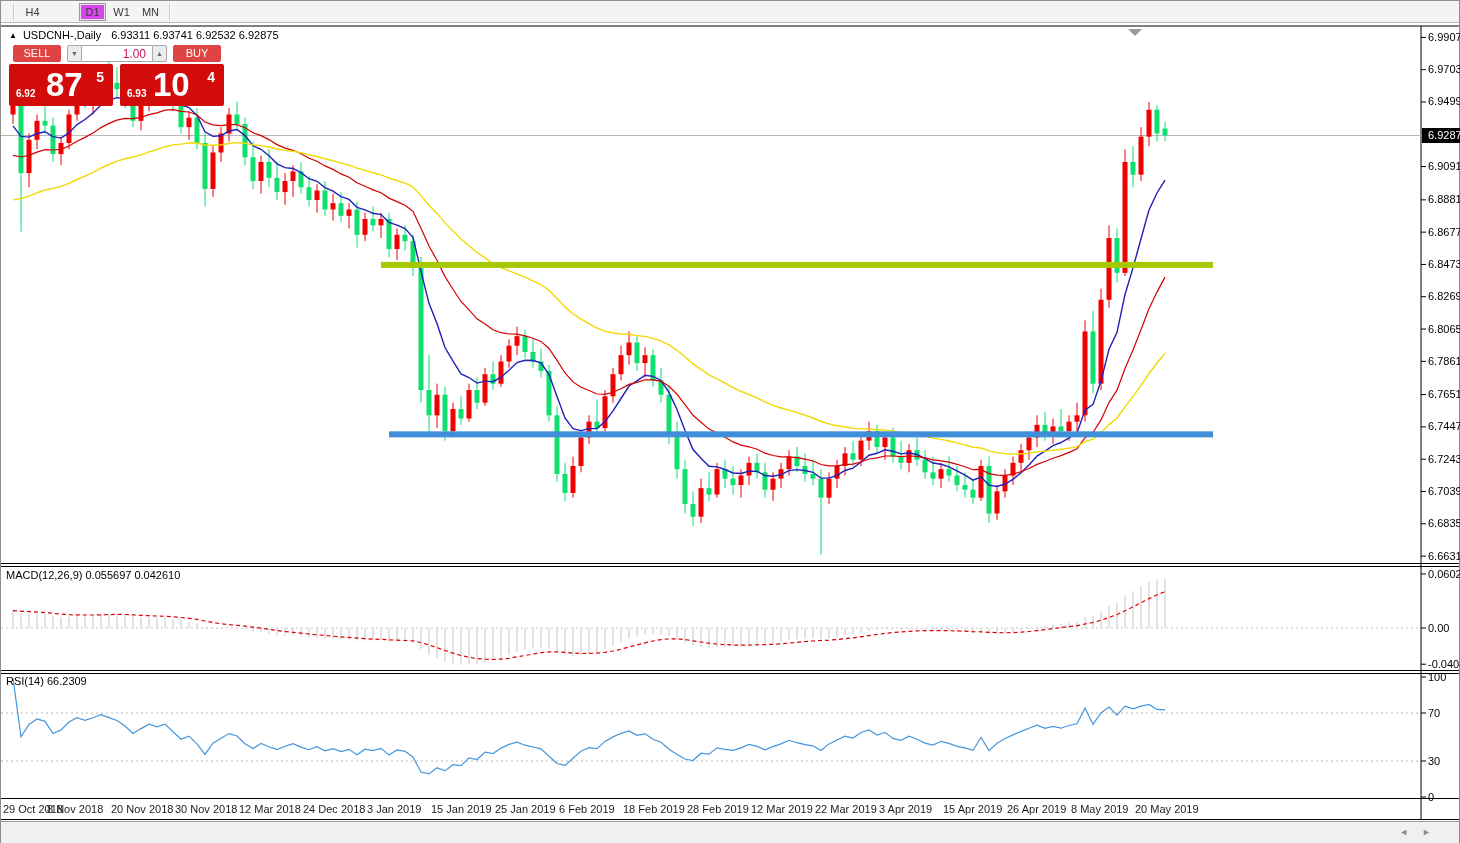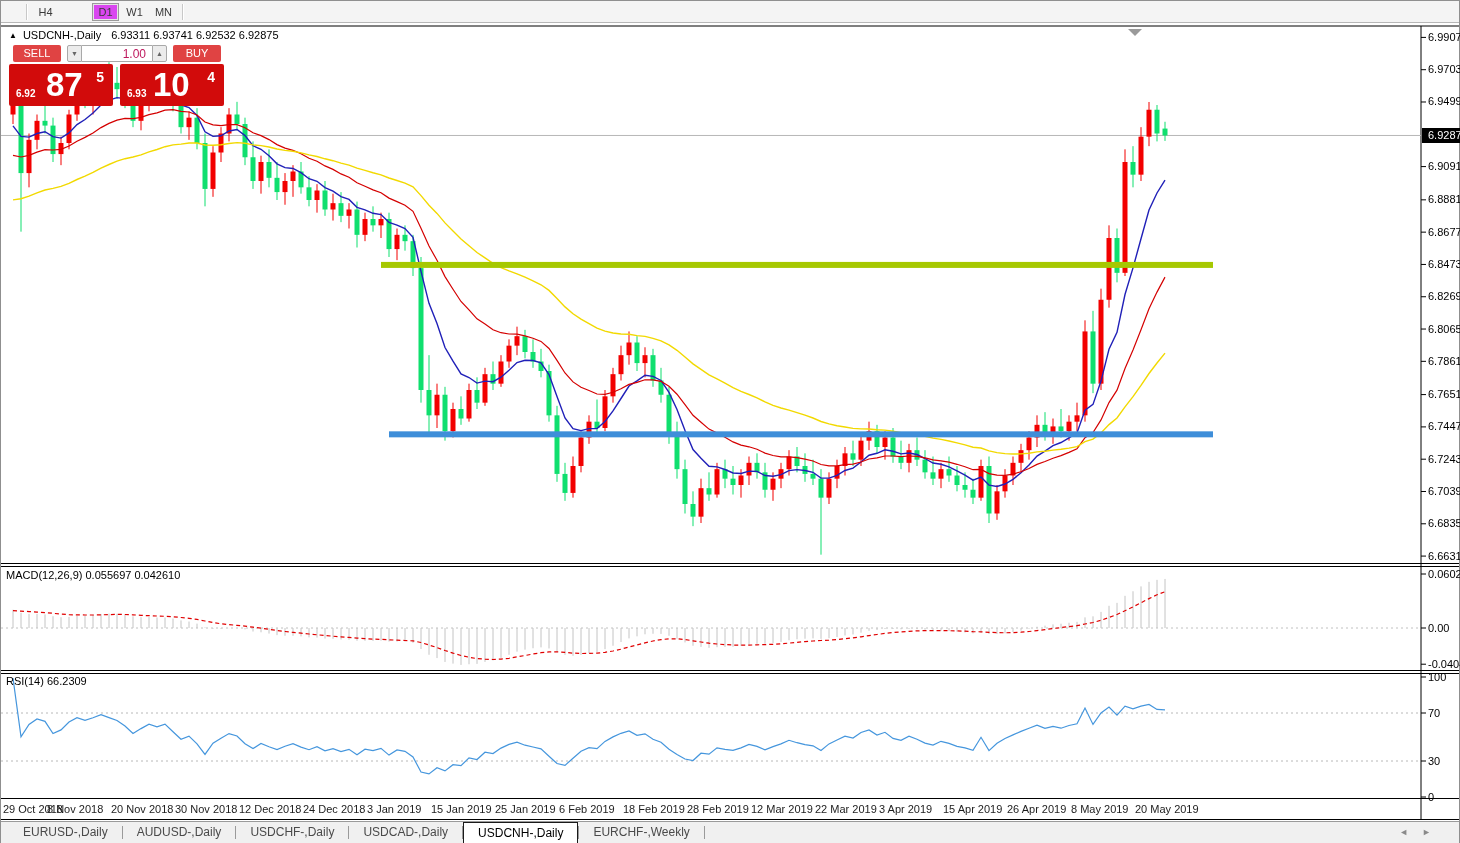--- a/index.html
+++ b/index.html
@@ -4,21 +4,21 @@
 <style>
   * { margin:0; padding:0; box-sizing:border-box; }
   html,body { width:1460px; height:843px; overflow:hidden; background:#fff;
               font-family:"Liberation Sans", sans-serif; }
   .window { position:absolute; left:0; top:0; width:1460px; height:843px;
             border:1px solid #8f8f8f; background:#fff; }
 
   
   .toolbar { position:absolute; left:0; top:0; width:1458px; height:22px;
              background:#f4f4f4; border-bottom:1px solid #b7b7b7; display:flex;
-             align-items:center; padding-left:21px; }
+             align-items:center; padding-left:8px; }
   .tf-btn { min-width:27px; height:18px; margin:0 1px; font-size:11px; color:#3a3a3a;
             background:transparent; border:1px solid transparent; text-align:center;
             line-height:16px; cursor:default; }
   .tf-btn.active { background:#d946ef; border:1px solid #9a9a9a; box-shadow:inset 0 0 0 1px #e4e4e4;margin-left:32px; }
   .tb-sep { width:1px; height:16px; background:#c8c8c8; margin:0 4px; box-shadow:1px 0 0 #fff; }
 
   
   .chart-frame { position:absolute; left:0; top:22px; width:1458px; height:798px; background:#fff; }
   .chart-frame svg { position:absolute; left:0; top:0; }
 
@@ -618,48 +618,34 @@
         <div class="axlabel" style="top: 683.5px;">70</div>
         <div class="axlabel" style="top: 731.5px;">30</div>
         <div class="axlabel" style="top: 767.5px;">0</div>
         <div class="curprice" style="top: 104.979px;">6.92875</div>
       </div>
     <div id="date-labels">
         <div class="dlabel" style="left: 2px;">29 Oct 2018</div>
         <div class="dlabel" style="left: 46px;">8 Nov 2018</div>
         <div class="dlabel" style="left: 110px;">20 Nov 2018</div>
         <div class="dlabel" style="left: 174px;">30 Nov 2018</div>
-        <div class="dlabel" style="left: 238px;">12 Dec 2018</div>
+        <div class="dlabel" style="left: 238px;">12 Mar 2018</div>
         <div class="dlabel" style="left: 302px;">24 Dec 2018</div>
         <div class="dlabel" style="left: 366px;">3 Jan 2019</div>
         <div class="dlabel" style="left: 430px;">15 Jan 2019</div>
         <div class="dlabel" style="left: 494px;">25 Jan 2019</div>
         <div class="dlabel" style="left: 558px;">6 Feb 2019</div>
         <div class="dlabel" style="left: 622px;">18 Feb 2019</div>
         <div class="dlabel" style="left: 686px;">28 Feb 2019</div>
         <div class="dlabel" style="left: 750px;">12 Mar 2019</div>
         <div class="dlabel" style="left: 814px;">22 Mar 2019</div>
         <div class="dlabel" style="left: 878px;">3 Apr 2019</div>
         <div class="dlabel" style="left: 942px;">15 Apr 2019</div>
         <div class="dlabel" style="left: 1006px;">26 Apr 2019</div>
         <div class="dlabel" style="left: 1070px;">8 May 2019</div>
         <div class="dlabel" style="left: 1134px;">20 May 2019</div>
       </div>
   </div>
 
   <div class="tabbar">
-    <div id="tab-items" style="display:flex; align-items:flex-end;">
-        <div class="tab">EURUSD-,Daily</div>
-        <div class="tab-sep"></div>
-        <div class="tab">AUDUSD-,Daily</div>
-        <div class="tab-sep"></div>
-        <div class="tab">USDCHF-,Daily</div>
-        <div class="tab-sep"></div>
-        <div class="tab">USDCAD-,Daily</div>
-        <div class="tab-sep"></div>
-        <div class="tab active">USDCNH-,Daily</div>
-        <div class="tab-sep"></div>
-        <div class="tab">EURCHF-,Weekly</div>
-        <div class="tab-sep"></div>
-      </div>
     <div class="tab-arrows"><span>◄</span><span>►</span></div>
   </div>
 </div>
 
 </body></html>

